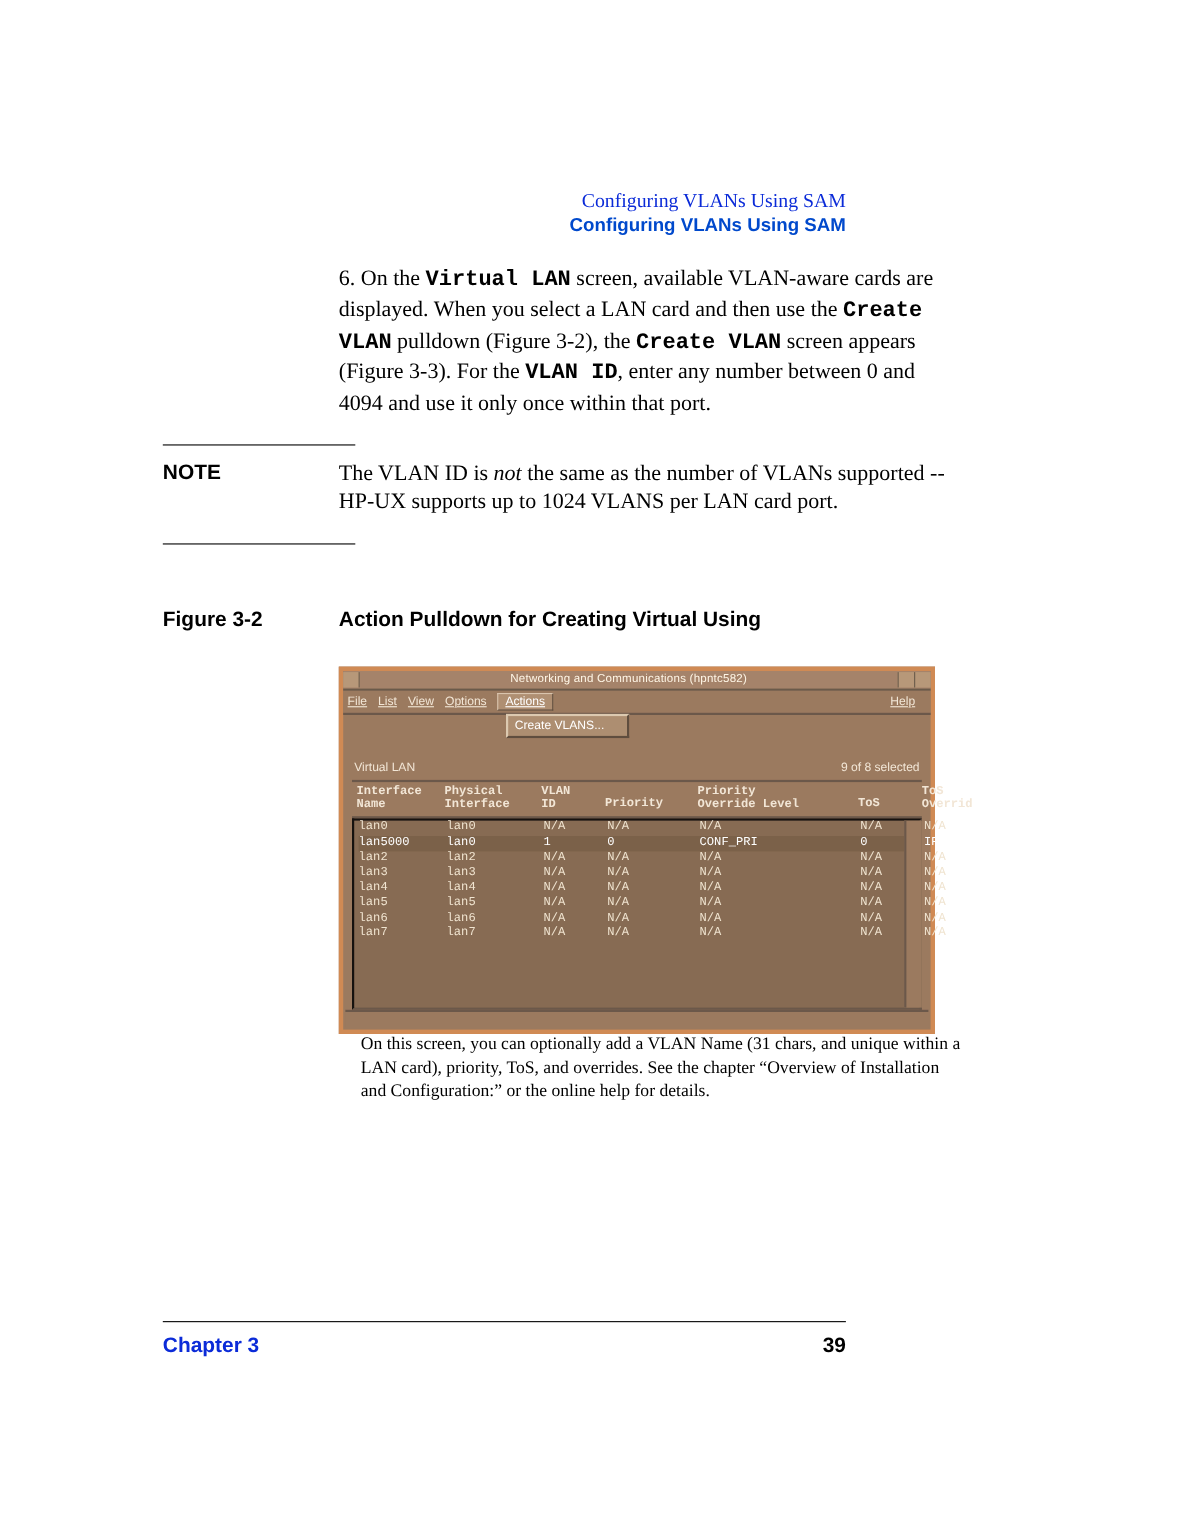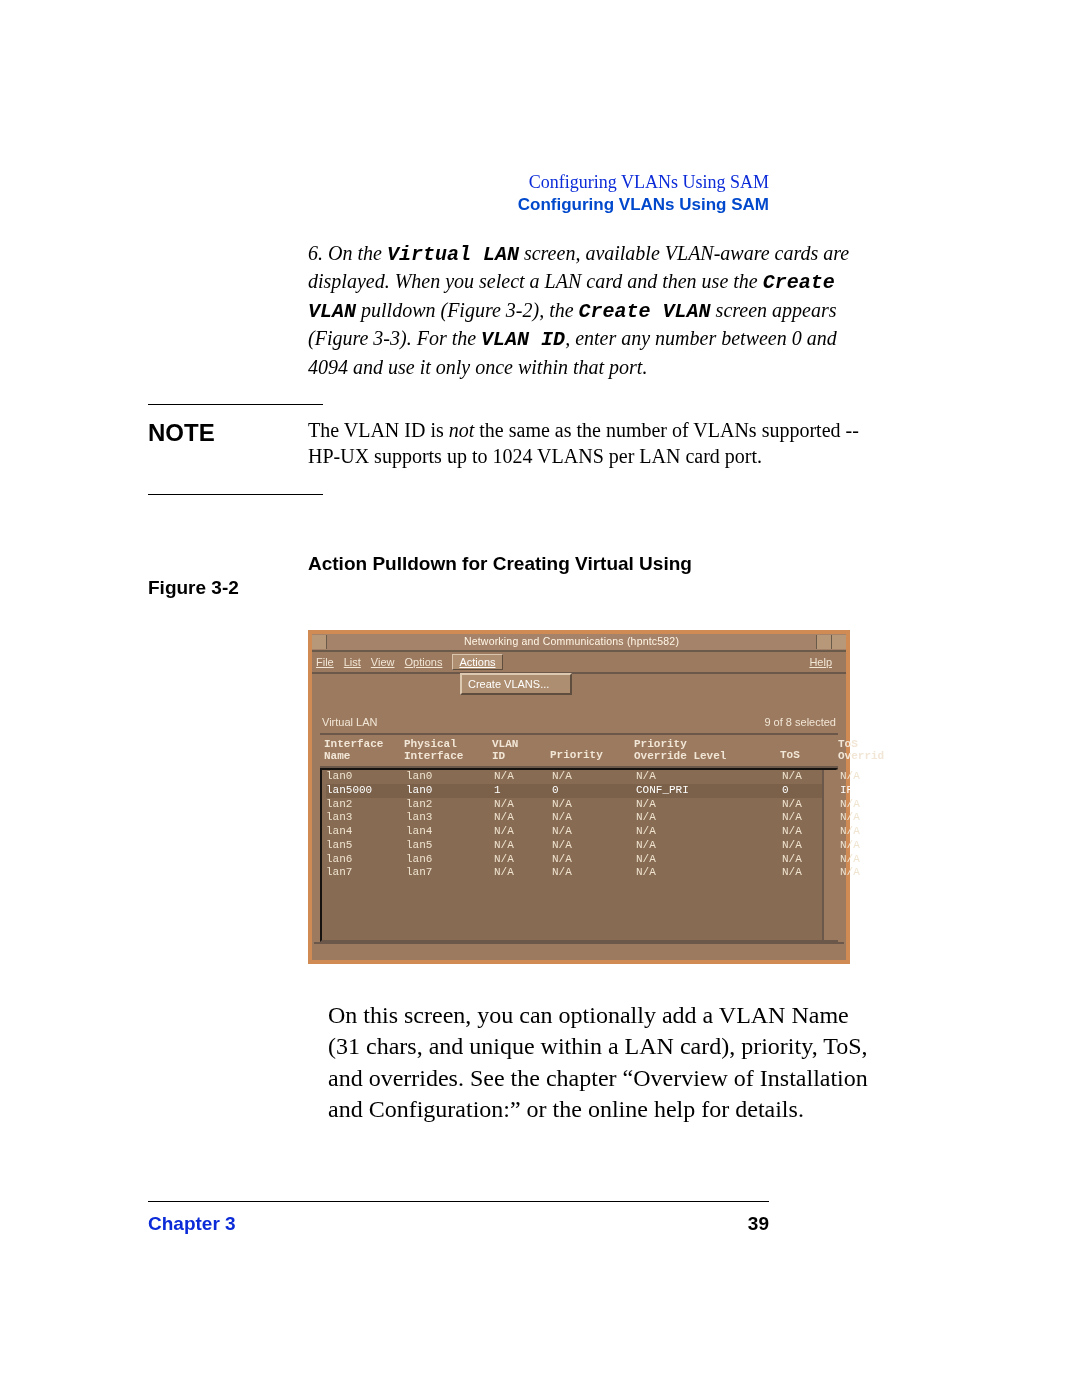--- a/index.html
+++ b/index.html
@@ -28,55 +28,54 @@
   .running-head .line2 { color: #0049cc; font-family: Arial, Helvetica, sans-serif; font-weight: bold; font-size: 17px; }
 
   .content {
     margin-top: 70px;
     font-size: 20px;
     line-height: 1.32;
   }
   .step {
     margin-left: 160px;
     margin-right: 10px;
-    font-style: italic;
   }
   .step .num { display: inline; }
   .mono { font-family: "Courier New", Courier, monospace; font-weight: bold; }
   .hr {
     border: none;
     border-top: 1.5px solid #000;
     margin: 24px 0 12px 0;
     width: 175px;
   }
   .note-row {
     display: flex;
     margin-top: 6px;
   }
   .note-label {
     width: 160px;
     font-family: Arial, Helvetica, sans-serif;
     font-weight: bold;
-    font-size: 24px;
+    font-size: 19px;
     flex: 0 0 160px;
   }
   .note-body {
     flex: 1;
     font-size: 20px;
   }
   .note-body .ital { font-style: italic; }
 
   .figure-row {
     display: flex;
     margin-top: 56px;
     font-family: Arial, Helvetica, sans-serif;
     font-weight: bold;
     font-size: 19px;
   }
-  .figure-label { width: 160px; flex: 0 0 160px; margin-top: 24px; }
+  .figure-label { width: 160px; flex: 0 0 160px; }
   .figure-title { flex: 1; }
 
   
   .sam-window {
     margin-top: 30px;
     margin-left: 160px;
     width: 542px;
     border: 4px solid #d08a54;
     background: #9b7a5f;
     font-family: Arial, Helvetica, sans-serif;
@@ -183,22 +182,21 @@
   }
   .sam-scroll-bottom {
     height: 14px;
     background: #9b7a5f;
     border-top: 2px solid #6b584a;
     margin: 0 -6px -4px -6px;
   }
 
   .after-fig {
     margin-left: 180px;
-    margin-top: 36px;
-    font-size: 24px;
+    font-size: 16px;
     line-height: 1.3;
   }
 
   .footer-rule {
     position: absolute;
     left: 148px;
     right: 215px;
     bottom: 195px;
     border-top: 1.5px solid #000;
   }

